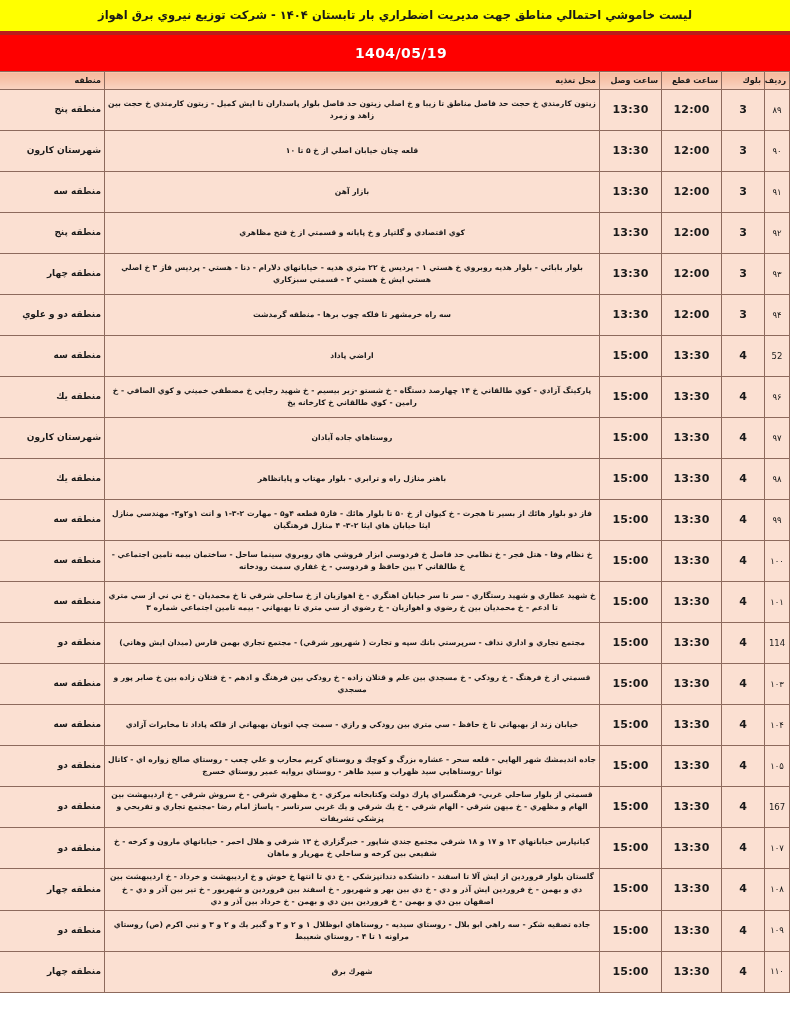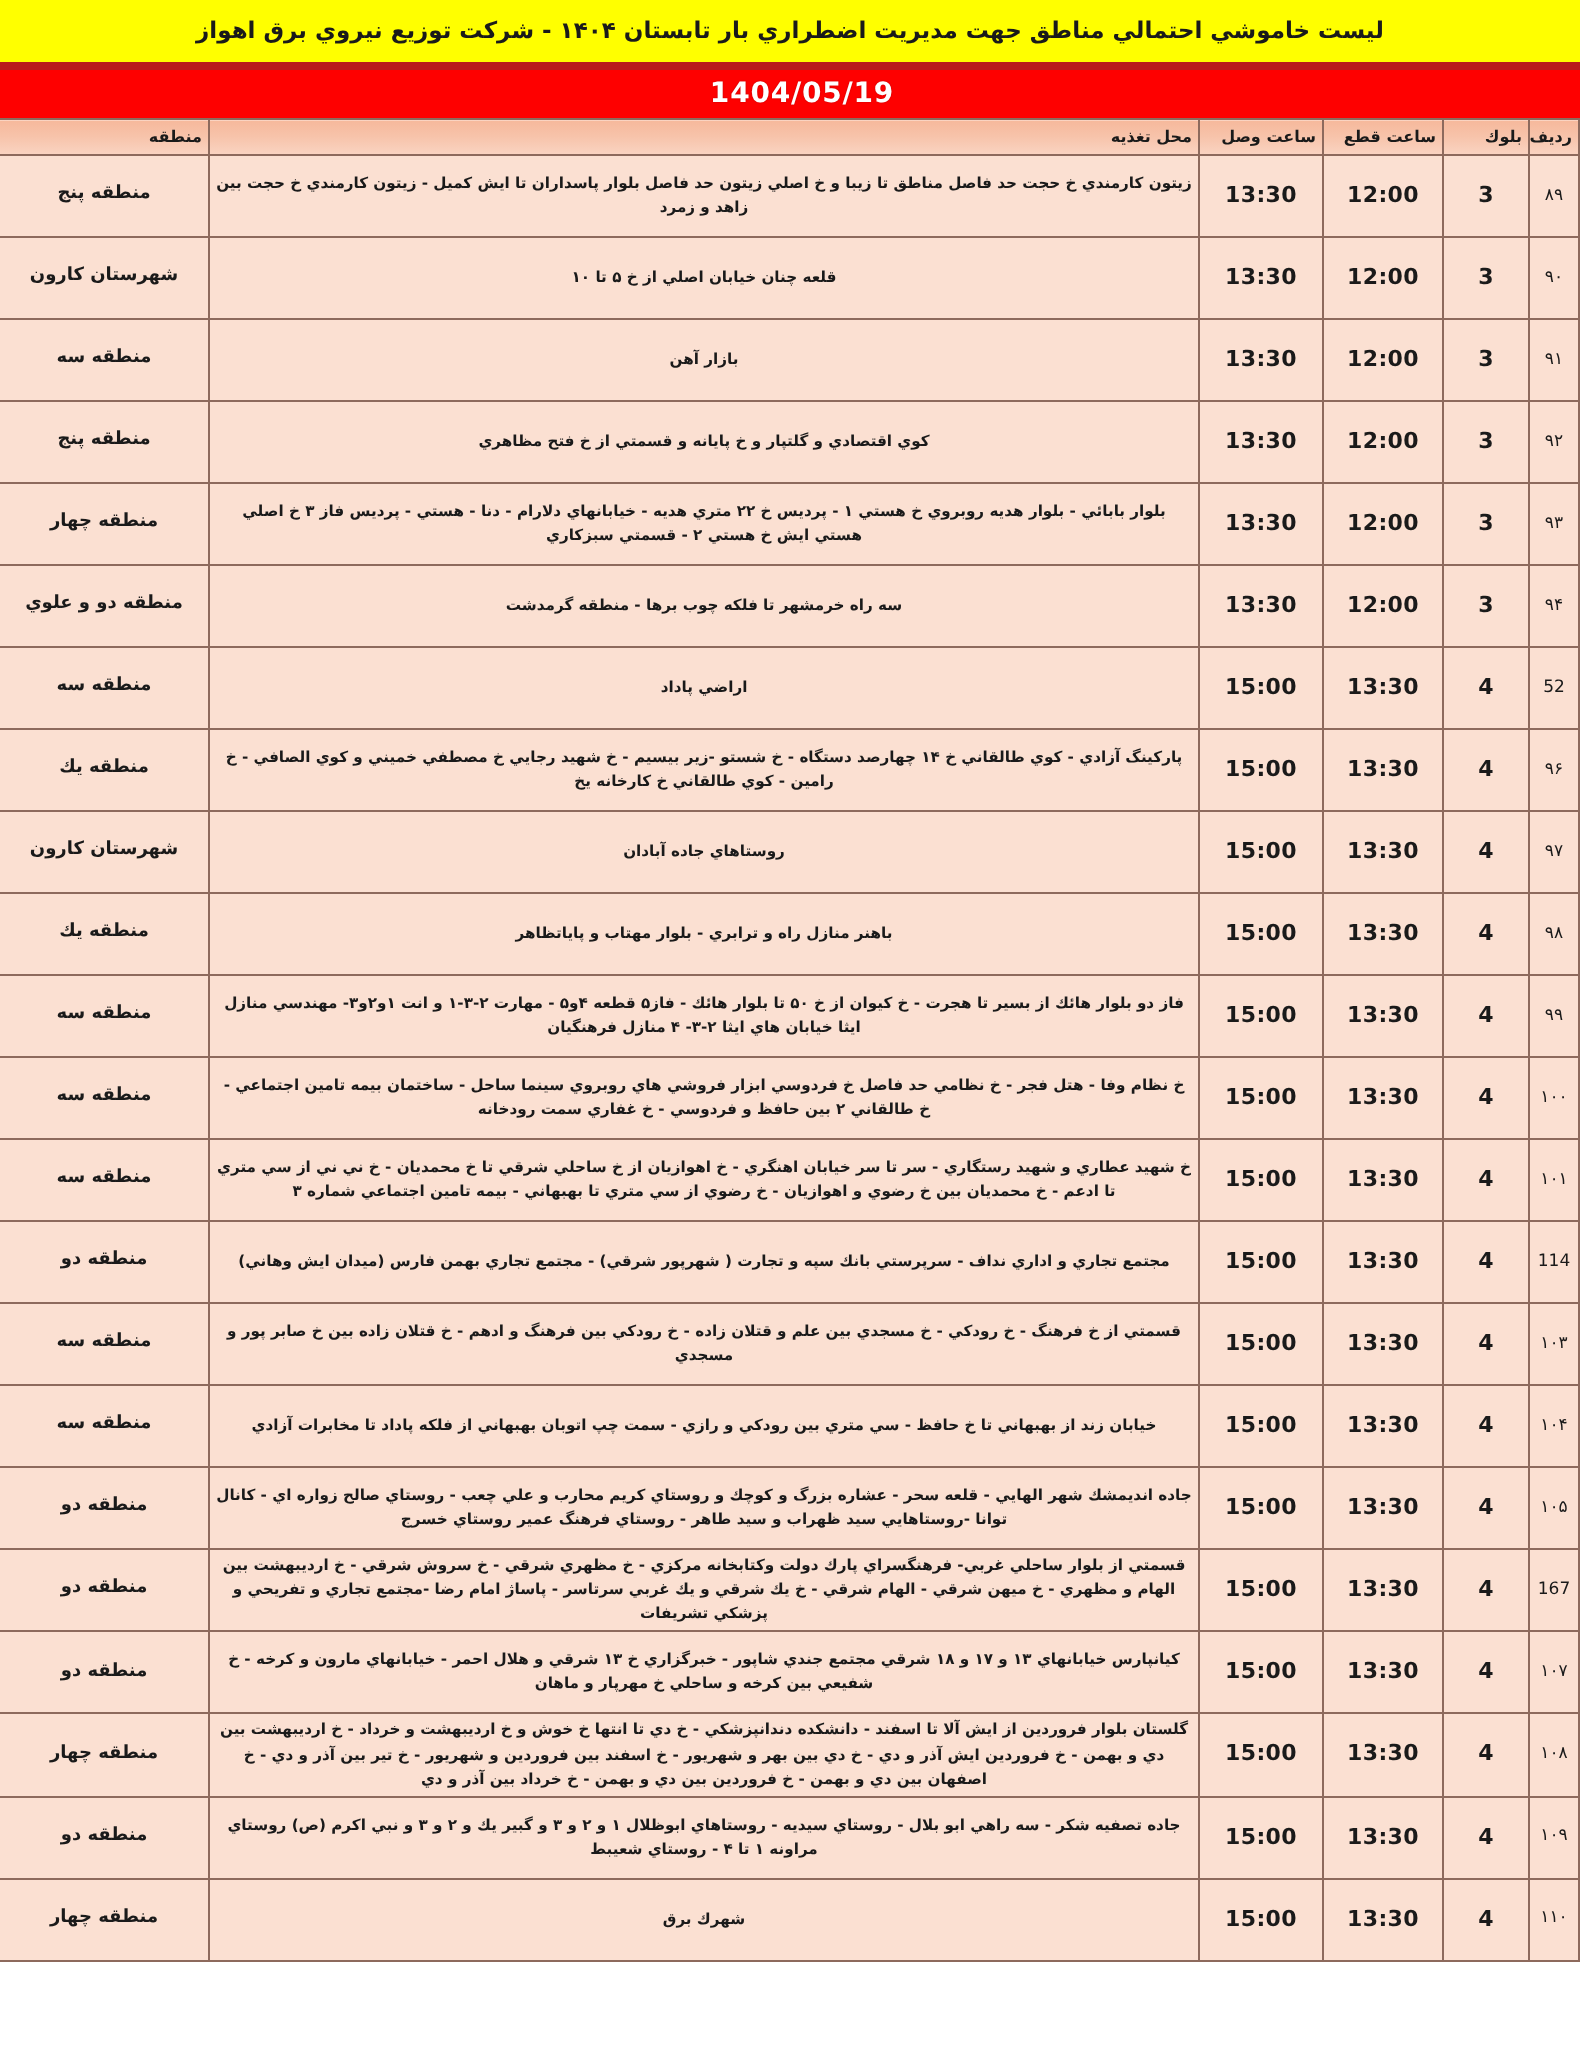--- a/index.html
+++ b/index.html
@@ -42,21 +42,21 @@
     color: #1a1a1a;
     letter-spacing: 0px;
     text-align: center;
     line-height: 1.1;
     white-space: nowrap;
   }
 
   
   .date-bar {
     background: #fe0000;
-    height: 24px;
+    height: 36px;
     min-height: 22px;
     display: flex;
     align-items: center;
     justify-content: center;
     padding-left: 12px;
   }
   .date-bar .date-text {
     font-size: 14px;
     font-weight: bold;
     color: #ffffff;
@@ -134,21 +134,21 @@
     font-size: 7.6px;
     font-weight: bold;
     text-align: center;
     line-height: 1.6;
     padding: 3px 7px;
     word-break: normal;
   }
   td.cell-zone {
     font-size: 9px;
     font-weight: bold;
-    text-align: center;
+    text-align: right;
     margin-left: 40px;
   }
 
   
   .footer-strip {
     height: 12px;
     background: #ffffff;
   }
 </style>
 </head>
@@ -311,21 +311,21 @@
             <td class="cell-time">13:30</td>
             <td class="cell-time">15:00</td>
             <td class="cell-addr">خيابان زند از بهبهاني تا خ حافظ - سي متري بين رودكي و رازي - سمت چپ اتوبان بهبهاني از فلكه پاداد تا مخابرات آزادي</td>
             <td class="cell-zone">منطقه سه</td>
           </tr>
           <tr>
             <td class="cell-row">۱۰۵</td>
             <td class="cell-block">4</td>
             <td class="cell-time">13:30</td>
             <td class="cell-time">15:00</td>
-            <td class="cell-addr">جاده انديمشك شهر الهايي - قلعه سحر - عشاره بزرگ و كوچك و روستاي كريم محارب و علي چعب - روستاي صالح زواره اي - كانال توانا -روستاهايي سيد ظهراب و سيد طاهر - روستاي فرهنگ عمير روستاي خسرج</td>
+            <td class="cell-addr">جاده انديمشك شهر الهايي - قلعه سحر - عشاره بزرگ و كوچك و روستاي كريم محارب و علي چعب - روستاي صالح زواره اي - كانال توانا -روستاهايي سيد ظهراب و سيد طاهر - روستاي بروايه عمير روستاي خسرج</td>
             <td class="cell-zone">منطقه دو</td>
           </tr>
           <tr>
             <td class="cell-row">167</td>
             <td class="cell-block">4</td>
             <td class="cell-time">13:30</td>
             <td class="cell-time">15:00</td>
             <td class="cell-addr">قسمتي از بلوار ساحلي غربي- فرهنگسراي پارك دولت وكتابخانه مركزي - خ مظهري شرقي - خ سروش شرقي - خ ارديبهشت بين الهام و مظهري - خ ميهن شرقي - الهام شرقي - خ يك شرقي و يك غربي سرتاسر - پاساژ امام رضا -مجتمع تجاري و تفريحي و پزشكي تشريفات</td>
             <td class="cell-zone">منطقه دو</td>
           </tr>

